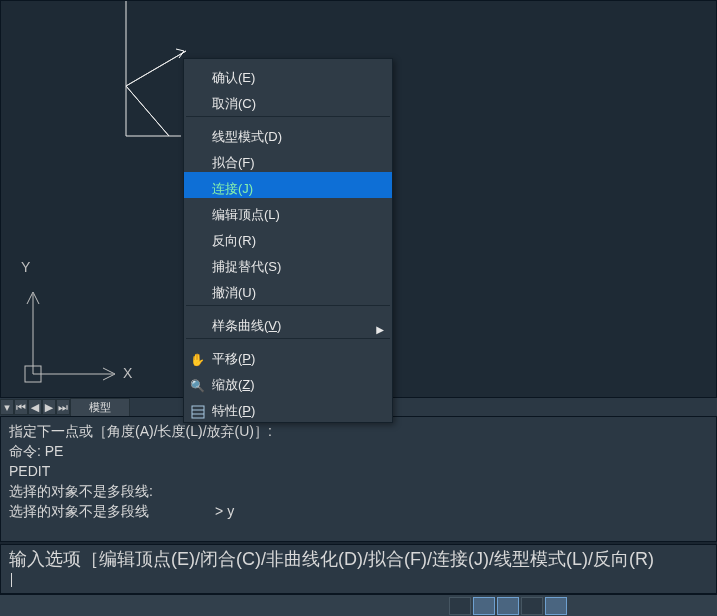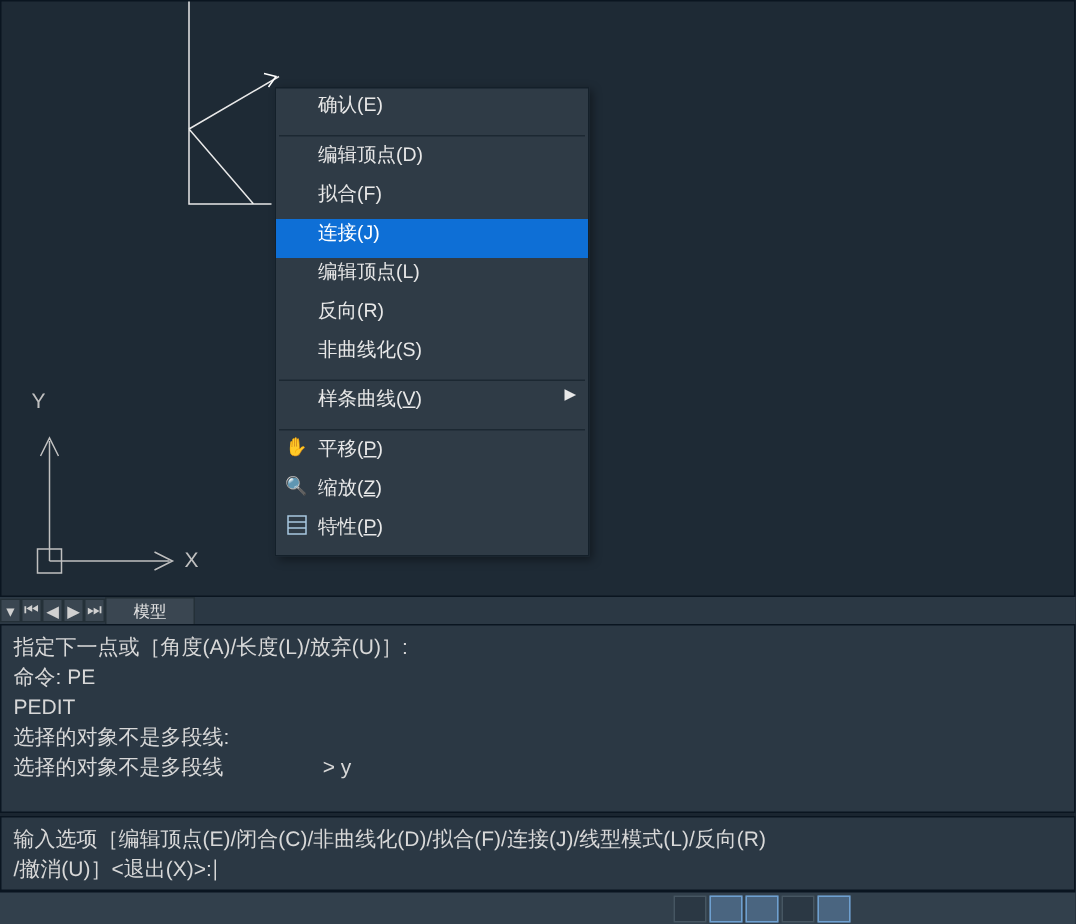--- a/index.html
+++ b/index.html
@@ -64,21 +64,21 @@
     overflow: hidden;
     white-space: pre;
   }
   .prompt-area {
     position: absolute;
     top: 544px; left: 0; right: 0;
     height: 50px;
     background: #2b3844;
     border: 1px solid #0a1520;
     padding: 4px 8px;
-    font-size: 14px;
+    font-size: 18px;
     line-height: 20px;
     color: #d8d8d8;
     overflow: hidden;
   }
   .prompt-caret {
     display: inline-block; width: 1px; height: 14px;
     background: #d8d8d8; vertical-align: middle;
     margin-left: 2px;
   }
   .context-menu {
@@ -88,30 +88,30 @@
     background: #2f3b46;
     border: 1px solid #14202a;
     box-shadow: 2px 2px 6px rgba(0,0,0,0.4);
     z-index: 1000;
     padding: 2px 0;
     font-size: 13px;
   }
   .menu-item {
     height: 26px;
     display: flex;
-    align-items: flex-start;
+    align-items: flex-end;
     padding-left: 28px;
     padding-right: 10px;
     cursor: default;
     position: relative;
     color: #e8e8e8;
   }
   .menu-item.highlighted {
     background: #0e6fd6;
-    color: #ffffff;
+    color: #86efac;
   }
   .menu-item .submenu-arrow {
     position: absolute;
     right: 8px;
     font-size: 10px;
   }
   .menu-item .item-icon {
     position: absolute;
     left: 6px;
     width: 16px; height: 16px;
@@ -178,55 +178,61 @@
 </div>
 
 <div class="cmd-area"><span>指定下一点或［角度(A)/长度(L)/放弃(U)］:</span>
 <span>命令: PE</span>
 <span>PEDIT</span>
 <span>选择的对象不是多段线:</span>
 <span>选择的对象不是多段线                 &gt; y</span></div>
 
 <div class="prompt-area">
   <span>输入选项［编辑顶点(E)/闭合(C)/非曲线化(D)/拟合(F)/连接(J)/线型模式(L)/反向(R)</span><br>
-  <span>/撤消(U)］&lt;退出(X)&gt;:</span><span class="prompt-caret"></span>
+  <span class="prompt-caret"></span>
 </div>
 
 <div class="status-bar">
   <div class="status-btns">
     <div class="sbtn"></div>
     <div class="sbtn active"></div>
     <div class="sbtn active"></div>
     <div class="sbtn"></div>
     <div class="sbtn active"></div>
   </div>
 </div>
 
 <div class="context-menu">
   <div class="menu-item">
       <span>确认(E)</span>
     </div>
+  <div class="menu-item">
+      <span>取消(C)</span>
+    </div>
   <div class="menu-sep"></div>
   <div class="menu-item">
-      <span>编辑顶点(D)</span>
+      <span>线型模式(D)</span>
     </div>
   <div class="menu-item">
       <span>拟合(F)</span>
     </div>
   <div class="menu-item highlighted">
       <span>连接(J)</span>
     </div>
   <div class="menu-item">
       <span>编辑顶点(L)</span>
     </div>
   <div class="menu-item">
       <span>反向(R)</span>
     </div>
   <div class="menu-item">
-      <span>非曲线化(S)</span>
+      <span>捕捉替代(S)</span>
+    </div>
+  <div class="menu-item">
+      <span>撤消(U)</span>
     </div>
   <div class="menu-sep"></div>
   <div class="menu-item">
     <span><span>样条曲线(</span><span class="underline-v">V</span><span>)</span></span>
     <span class="submenu-arrow">▶</span>
   </div>
   <div class="menu-sep"></div>
   <div class="menu-item">
     <span class="item-icon">✋</span>
     <span><span>平移(</span><span class="underline-v">P</span><span>)</span></span>

